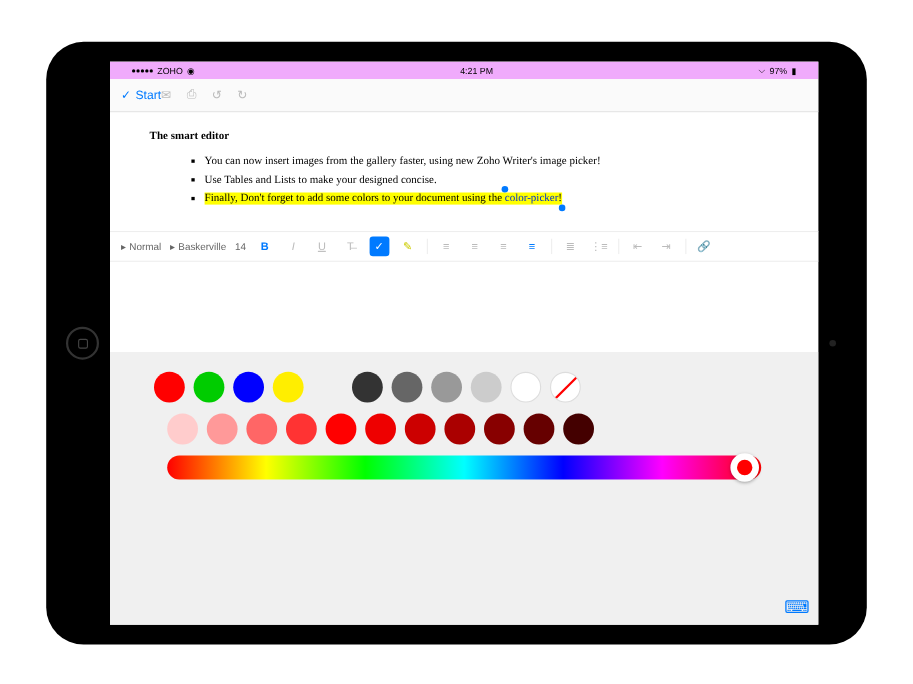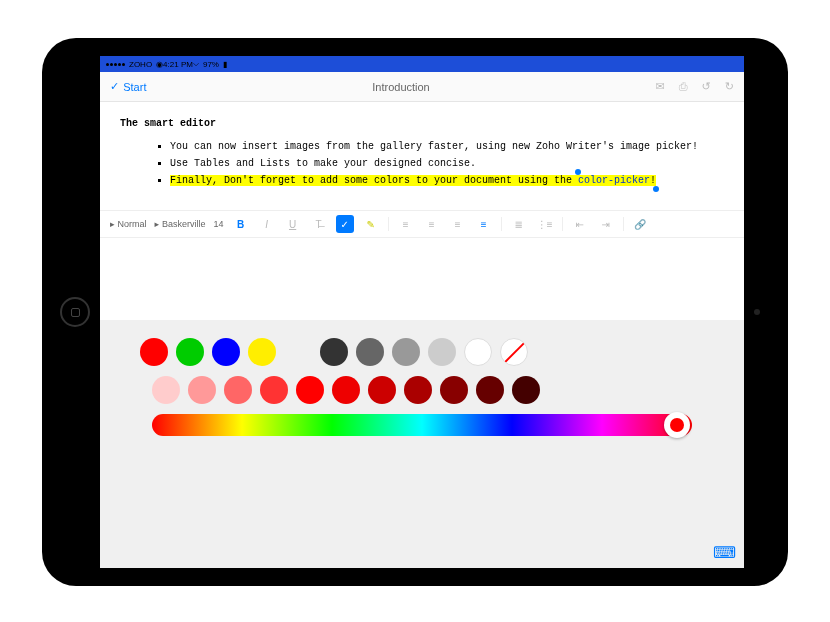--- a/index.html
+++ b/index.html
@@ -2,29 +2,29 @@
 <html><head>
 <meta charset="utf-8">
 <style>
 *{box-sizing:border-box;margin:0;padding:0}
 body{background:#fff;font-family:-apple-system,Helvetica,Arial,sans-serif;width:830px;height:622px;overflow:hidden}
 .device{position:absolute;left:42px;top:38px;width:746px;height:548px;background:#000;border-radius:34px;padding:18px}
 .home{position:absolute;left:18px;top:50%;transform:translateY(-50%);width:30px;height:30px;border:2px solid #333;border-radius:50%;display:flex;align-items:center;justify-content:center}
 .home-sq{width:9px;height:9px;border:1px solid #444;border-radius:2px}
 .cam{position:absolute;right:28px;top:50%;transform:translateY(-50%);width:6px;height:6px;background:#222;border-radius:50%}
 .screen{position:absolute;left:58px;top:18px;right:44px;bottom:18px;background:#fff;overflow:hidden}
-.statusbar{height:16px;background:#1d4ed8;font-size:8px;color:#000;display:flex;align-items:center;padding:0 6px;}
+.statusbar{height:16px;background:#f0abfc;font-size:8px;color:#000;display:flex;align-items:center;padding:0 20px;justify-content:space-between}
 .sb-left,.sb-right{display:flex;align-items:center;gap:4px}
 .dots{display:flex;gap:1px}.dots span{width:3px;height:3px;background:#000;border-radius:50%}
 .navbar{height:30px;background:#fafafa;border-bottom:1px solid #e5e5e5;display:flex;align-items:center;padding:0 10px;font-size:11px}
 .done{color:#007aff;display:flex;align-items:center;gap:4px;cursor:pointer}
 .title{flex:1;text-align:center;color:#666}
 .nav-icons{display:flex;gap:14px;color:#bbb}
 .nav-icons span{cursor:pointer}
-.doc{padding:14px 20px;font-family:Liberation Mono, monospace;font-size:10px;color:#000;line-height:1.5}
+.doc{padding:14px 36px;font-family:Liberation Serif, serif;font-size:10px;color:#000;line-height:1.5}
 .doc h3{font-size:10px;font-weight:bold;margin-bottom:2px}
 .indent{text-indent:18px}
 .doc ul{list-style:square;margin:8px 0 8px 34px}
 .doc li{margin:2px 16px}
 .hl{background:#ffff00}
 .cp{color:#0033cc}
 .sel{position:relative;display:inline-block}
 .handle{position:absolute;width:6px;height:6px;background:#007aff;border-radius:50%}
 .h1{left:-3px;top:-4px}.h2{right:-3px;bottom:-4px}
 .toolbar{height:28px;background:#fff;border-top:1px solid #eee;border-bottom:1px solid #eee;display:flex;align-items:center;padding:0 10px;gap:8px;font-size:9px;color:#888}
@@ -75,21 +75,20 @@
         <span>97%</span>
         <span>▮</span>
       </div>
     </div>
 
     <div class="navbar">
       <div class="done">
         <span>✓</span>
         <span>Start</span>
       </div>
-      <div class="title">Introduction</div>
       <div class="nav-icons">
         <span>✉</span>
         <span>⎙</span>
         <span>↺</span>
         <span>↻</span>
       </div>
     </div>
 
     <div class="doc">
       <h3>The smart editor</h3>

